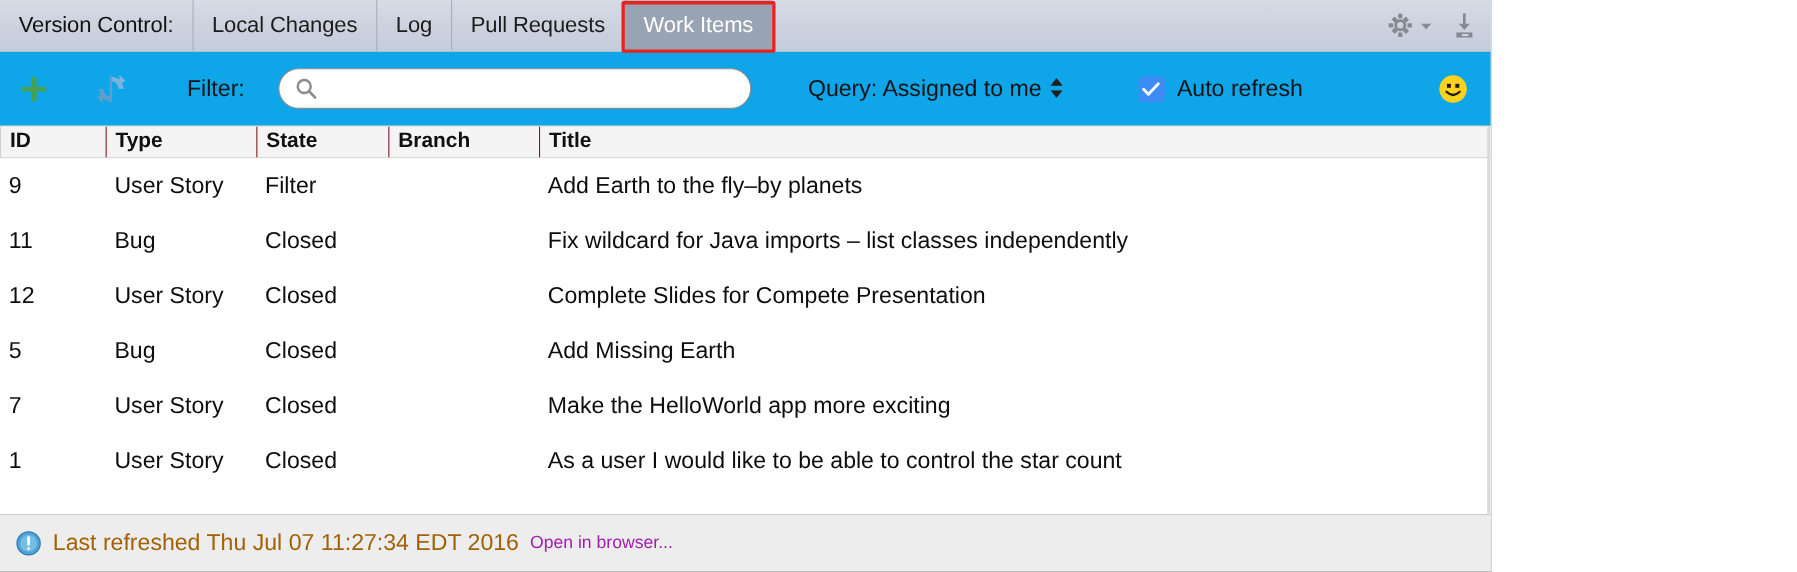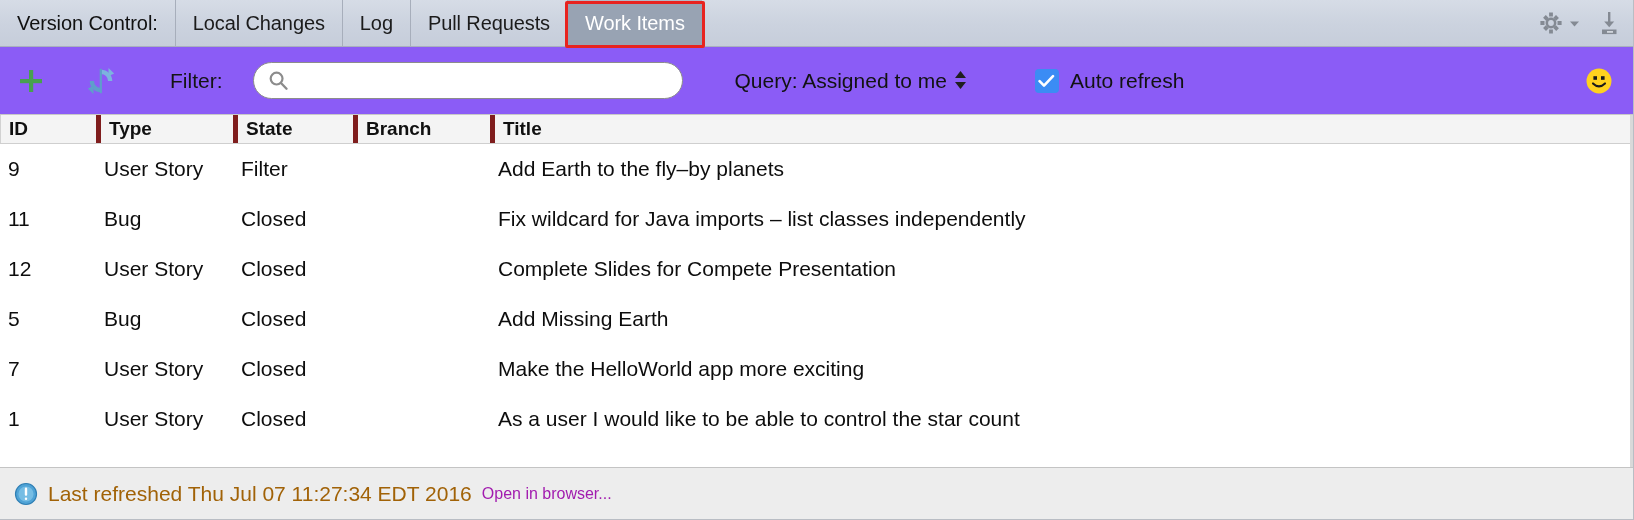--- a/index.html
+++ b/index.html
@@ -5,21 +5,21 @@
   * { box-sizing: border-box; margin: 0; padding: 0; }
   html, body {
     width: 1634px;
     height: 520px;
     overflow: hidden;
     background: #ffffff;
     font-family: "Liberation Sans", sans-serif;
     -webkit-font-smoothing: antialiased;
   }
   #app {
-    width: 1634px;
+    width: 1356px;
     height: 520px;
     position: relative;
     display: flex;
     flex-direction: column;
     border: 1px solid #b9bdc4;
     border-top: none;
     border-left: none;
   }
 
   
@@ -70,21 +70,21 @@
     display: flex;
     align-items: center;
     justify-content: center;
     cursor: default;
   }
 
   
   .toolbar {
     height: 68px;
     min-height: 68px;
-    background: #8b5cf6;
+    background: #0ea5e9;
     border-bottom: 1px solid #c8c8c8;
     display: flex;
     align-items: center;
     padding: 0 14px 0 16px;
     gap: 16px;
   }
   .tb-plus { margin-right: 24px; display:flex; align-items:center; }
   .tb-refresh { margin-right: 38px; display:flex; align-items:center; }
   .filter-label {
     font-size: 21px;
@@ -169,21 +169,21 @@
     align-items: flex-end;
   }
   .th {
     font-size: 19px;
     font-weight: bold;
     color: #101010;
     padding-left: 8px;
     height: 100%;
     display: flex;
     align-items: center;
-    border-left: 5px solid #7f1d1d;
+    border-left: 1px solid #7f1d1d;
     overflow: hidden;
     white-space: nowrap;
   }
   .th.c0 { border-left: 1px solid #d2d2d2; }
   .tbody { flex: 1; background: #fff; overflow: hidden; }
   .trow {
     height: 50px;
     display: flex;
     align-items: center;
     background: #ffffff;

